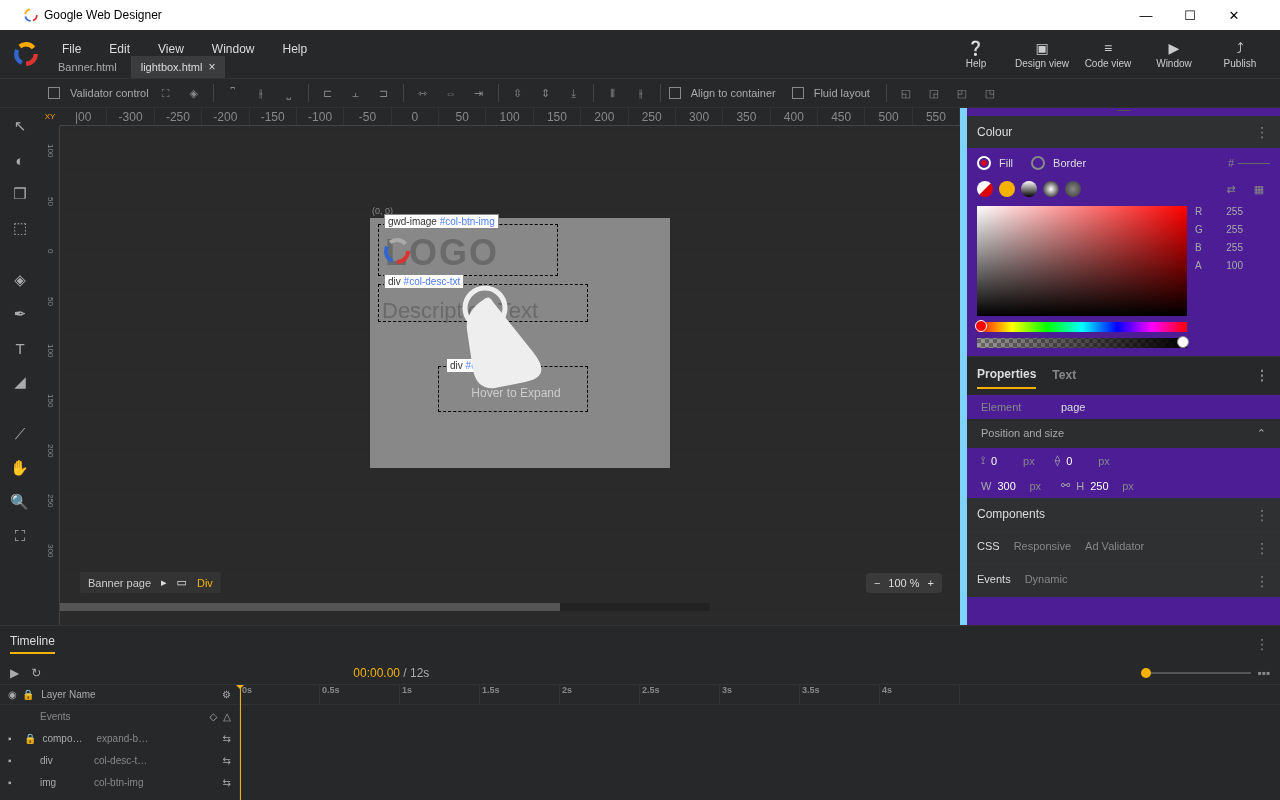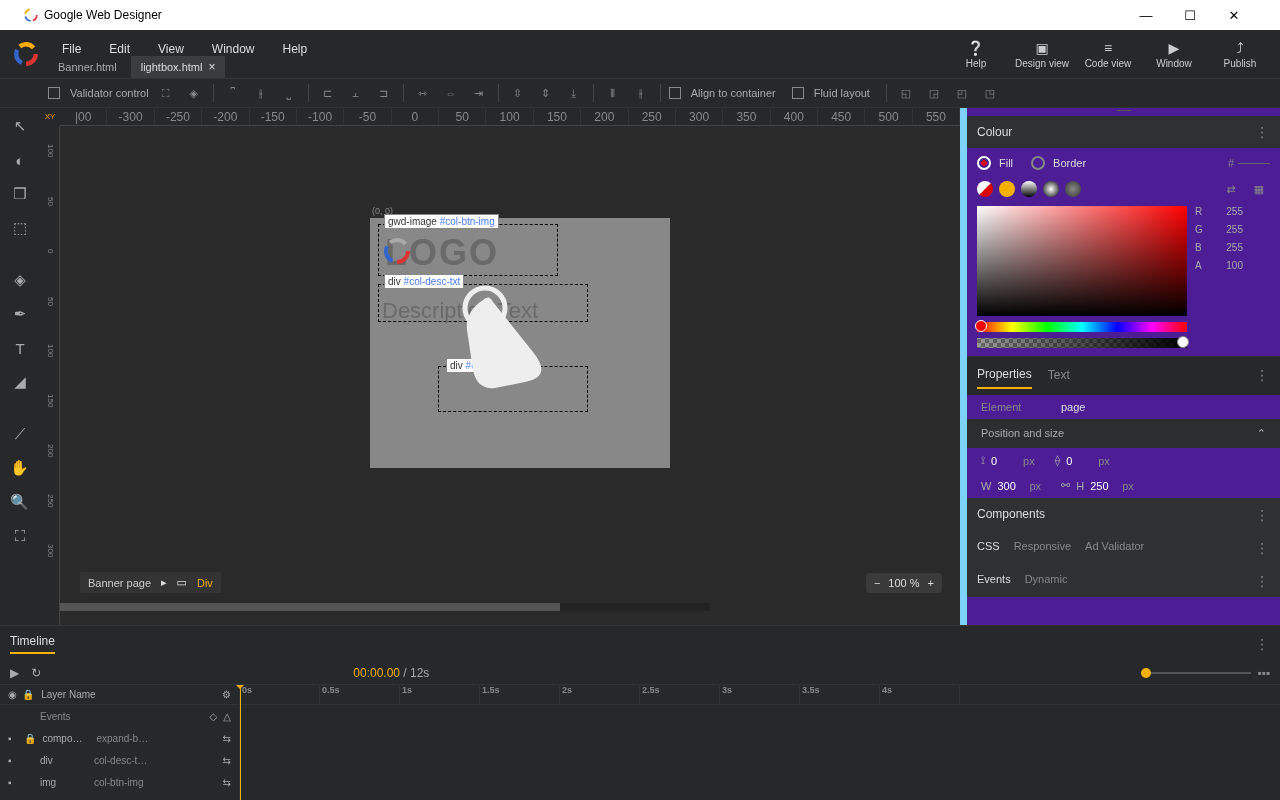--- a/index.html
+++ b/index.html
@@ -43,21 +43,21 @@
 .hover-btn { position:absolute; top:160px; left:76px; width:140px; height:30px; display:flex;align-items:center;justify-content:center; color:#ccc; font-size:12px; font-weight:500;}
 .hand-cursor { position:absolute; top:60px; left:85px; }
 .breadcrumb { position:absolute; bottom:32px; left:40px; display:flex; align-items:center; gap:10px; background:#333; padding:4px 8px; border-radius:2px; font-size:11px;}
 .breadcrumb .main { color:#ccc;}
 .breadcrumb .sub { color:#f5b100;}
 .zoom { position:absolute; bottom:32px; right:18px; display:flex; align-items:center; gap:8px; background:#3a3a3a; padding:4px 8px; border-radius:4px; font-size:11px;}
 .hscroll { position:absolute; bottom:14px; left:20px; width:650px; height:8px; background:#222;}
 .hscroll-thumb { height:100%; width:500px; background:#555;}
 .right-panel { width: 320px; background: #4c1d95; border-left:7px solid #7dd3fc; overflow:hidden; font-size:11px;}
 .panel-header { display:flex; justify-content:space-between; align-items:center; padding:8px 10px; background:#2e3032; font-size:12px; color:#ddd;}
-.panel-header.sub { background:#26282a; border-top:1px solid #333;}
+.panel-header.sub { background:#26282a; border-top:1px solid #333;font-weight:bold;}
 .dots { color:#888; letter-spacing:1px; font-size:14px;}
 .colour-body { padding:8px 10px;}
 .fill-row { display:flex; align-items:center; gap:8px; margin-bottom:8px;}
 .radio-dot { width:14px;height:14px;border-radius:50%;border:2px solid #888;display:inline-block;}
 .radio-dot.on { border-color:#fff; background:radial-gradient(circle,#d00 40%,transparent 42%);}
 .hash-input { margin-left:auto; display:flex; align-items:center; gap:4px; color:#888;}
 .hash-input .line { width:32px; border-bottom:1px solid #666;}
 .swatches { display:flex; gap:6px; margin-bottom:6px; align-items:center;}
 .swatch { width:16px;height:16px;border-radius:50%;}
 .picker-row { display:flex; gap:8px;}
@@ -277,20 +277,21 @@
             <circle cx="15" cy="15" r="11" fill="none" stroke="#36c" stroke-width="4" stroke-dasharray="17 60" stroke-dashoffset="-22"></circle>
             <circle cx="15" cy="15" r="11" fill="none" stroke="#aaa" stroke-width="4" stroke-dasharray="17 60" stroke-dashoffset="-44"></circle>
           </svg>
 
         <div class="sel-box" style="top:66px;left:8px;width:210px;height:38px"></div>
         <div class="el-label" style="top:56px;left:14px"><span>div</span> <span class="blue">#col-desc-txt</span></div>
         <span class="desc-txt">Description Text</span>
 
         <div class="sel-box" style="top:148px;left:68px;width:150px;height:46px"></div>
         <div class="el-label" style="top:140px;left:76px"><span>div</span> <span class="blue">#col-btn-cta</span></div>
+        <span class="hover-btn">Hover to Expand</span>
 
         <svg class="hand-cursor" width="140" height="140">
             <circle cx="30" cy="30" r="20" fill="none" stroke="#eee" stroke-width="5"></circle>
             <path d="M28 22 q6 -6 10 2 l40 50 q20 25 -8 30 l-30 6 q-18 2 -22 -18 l-6 -40 q-2 -18 16 -30 z" fill="#eee"></path>
           </svg>
       </div>
     </div>
     <div class="breadcrumb">
       <span class="main">Banner page</span>
       <span>▸</span>

